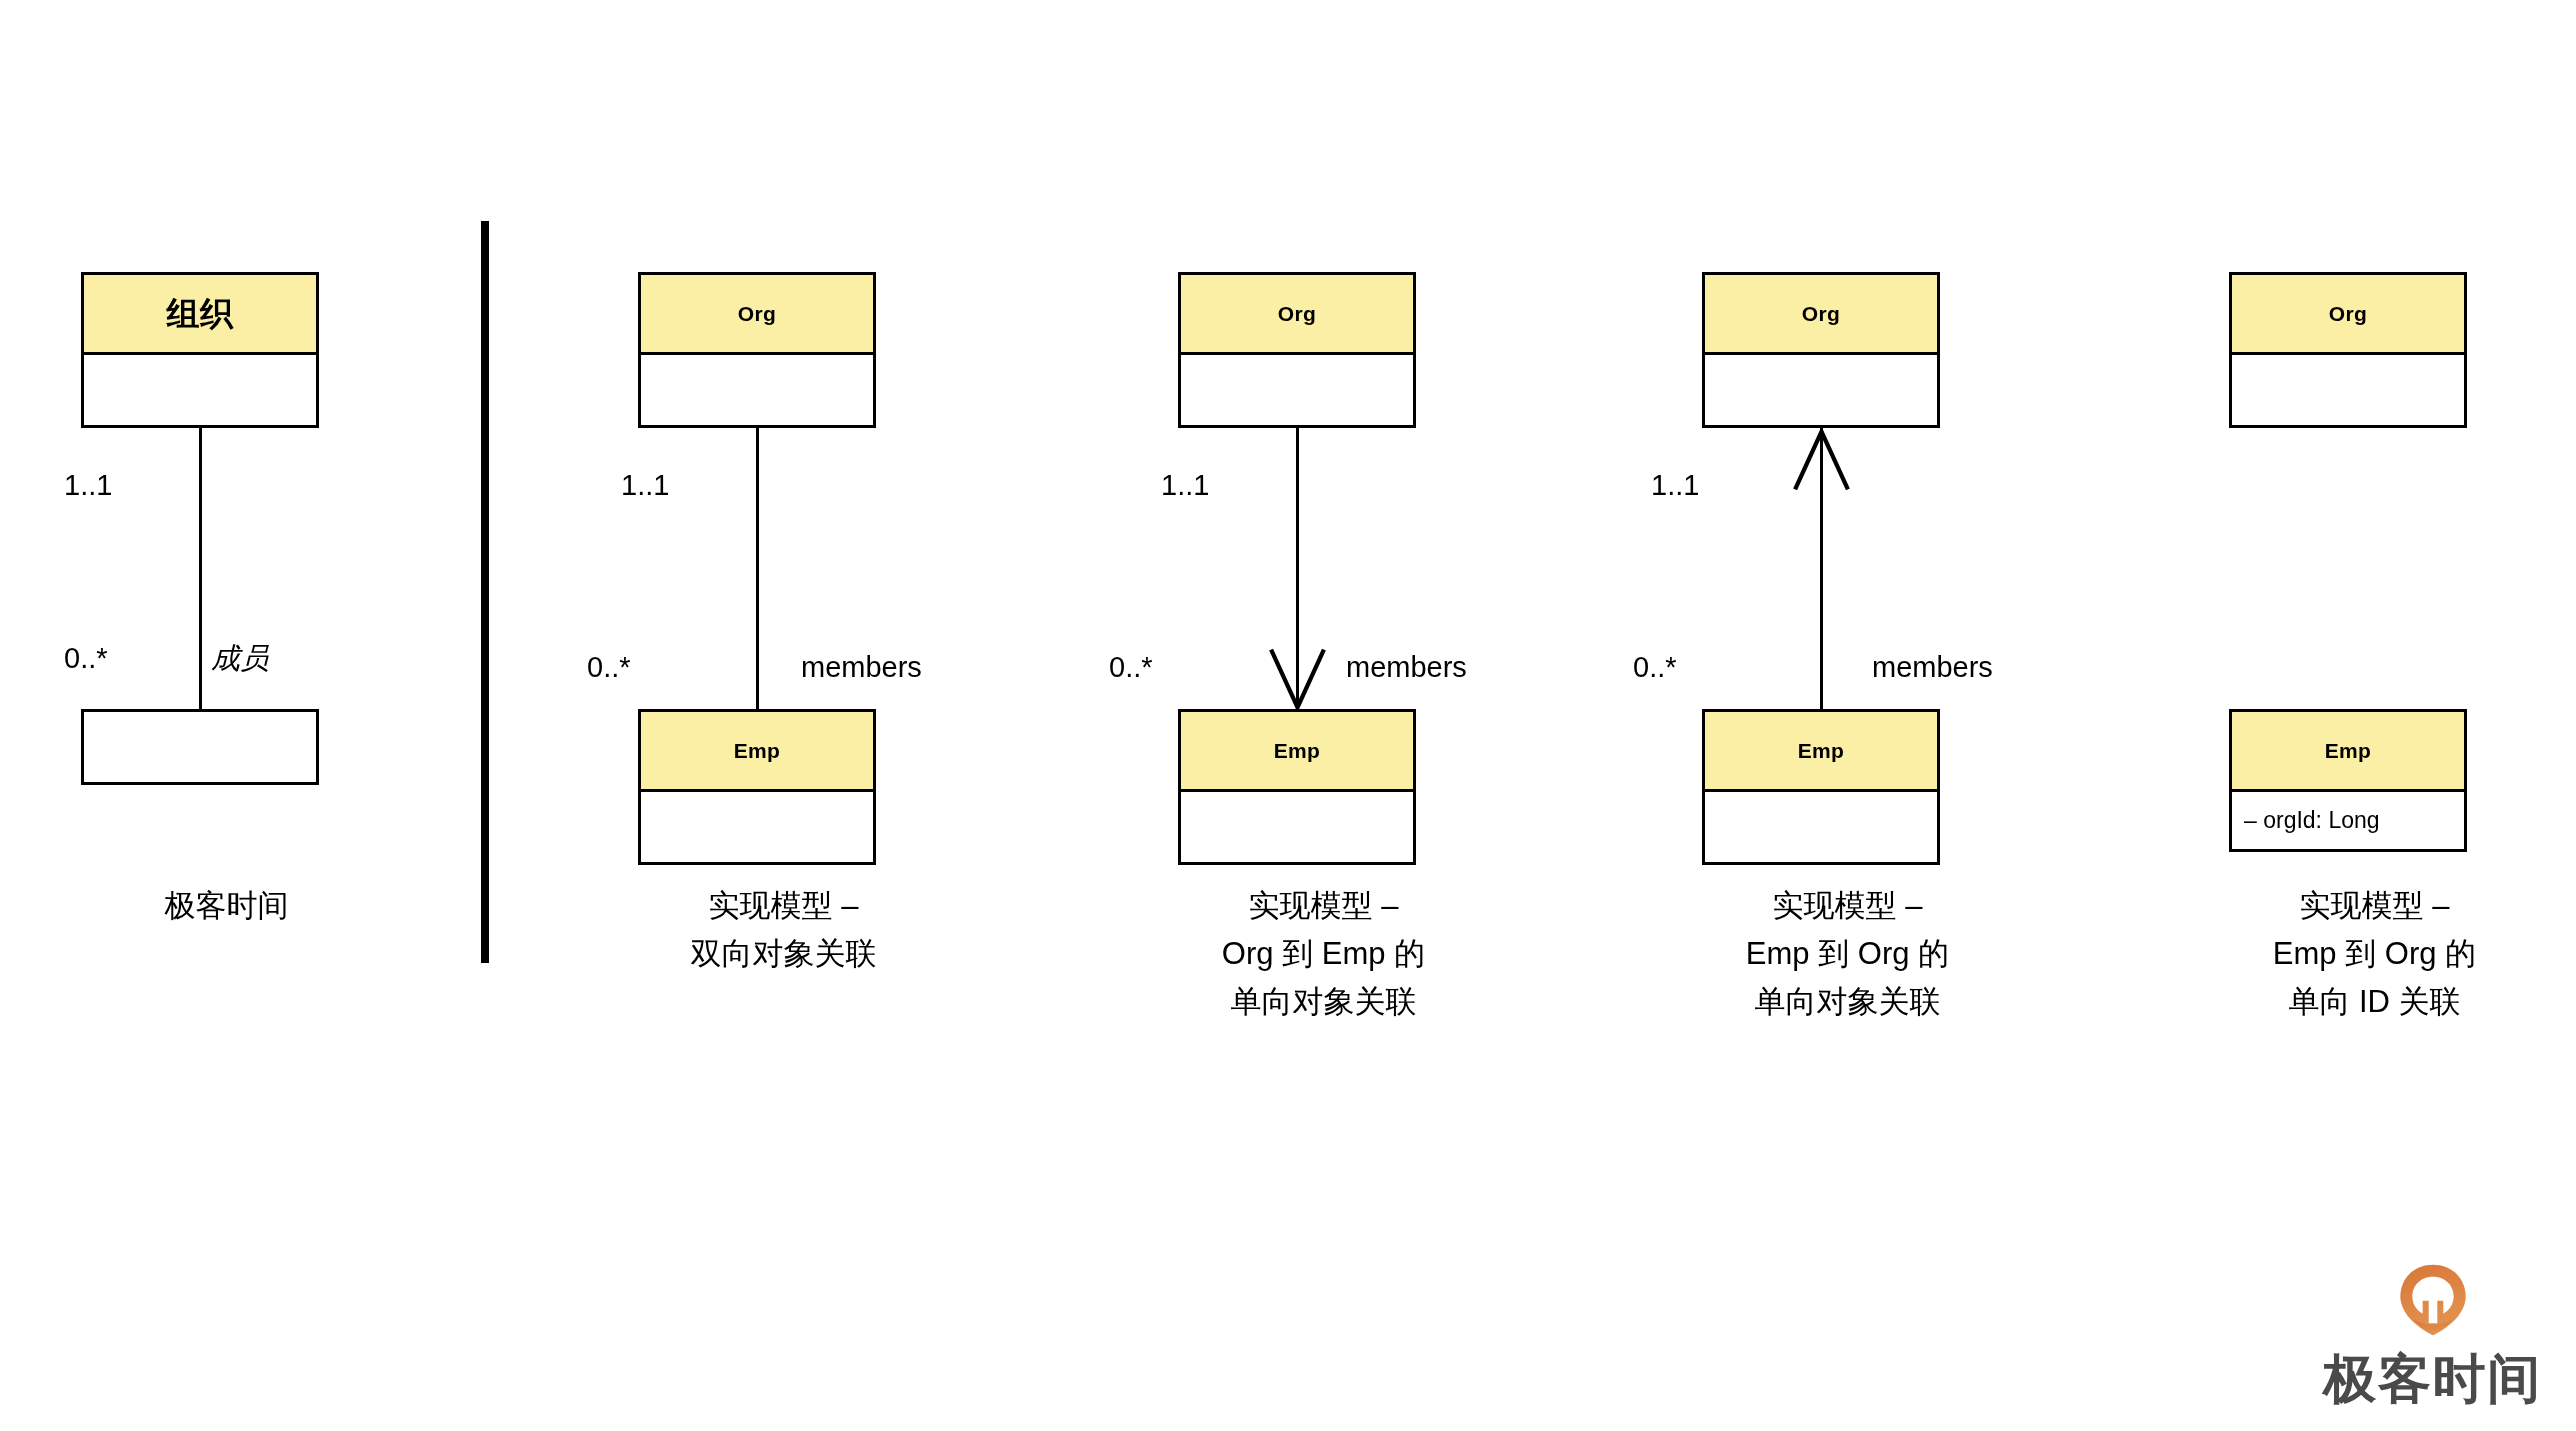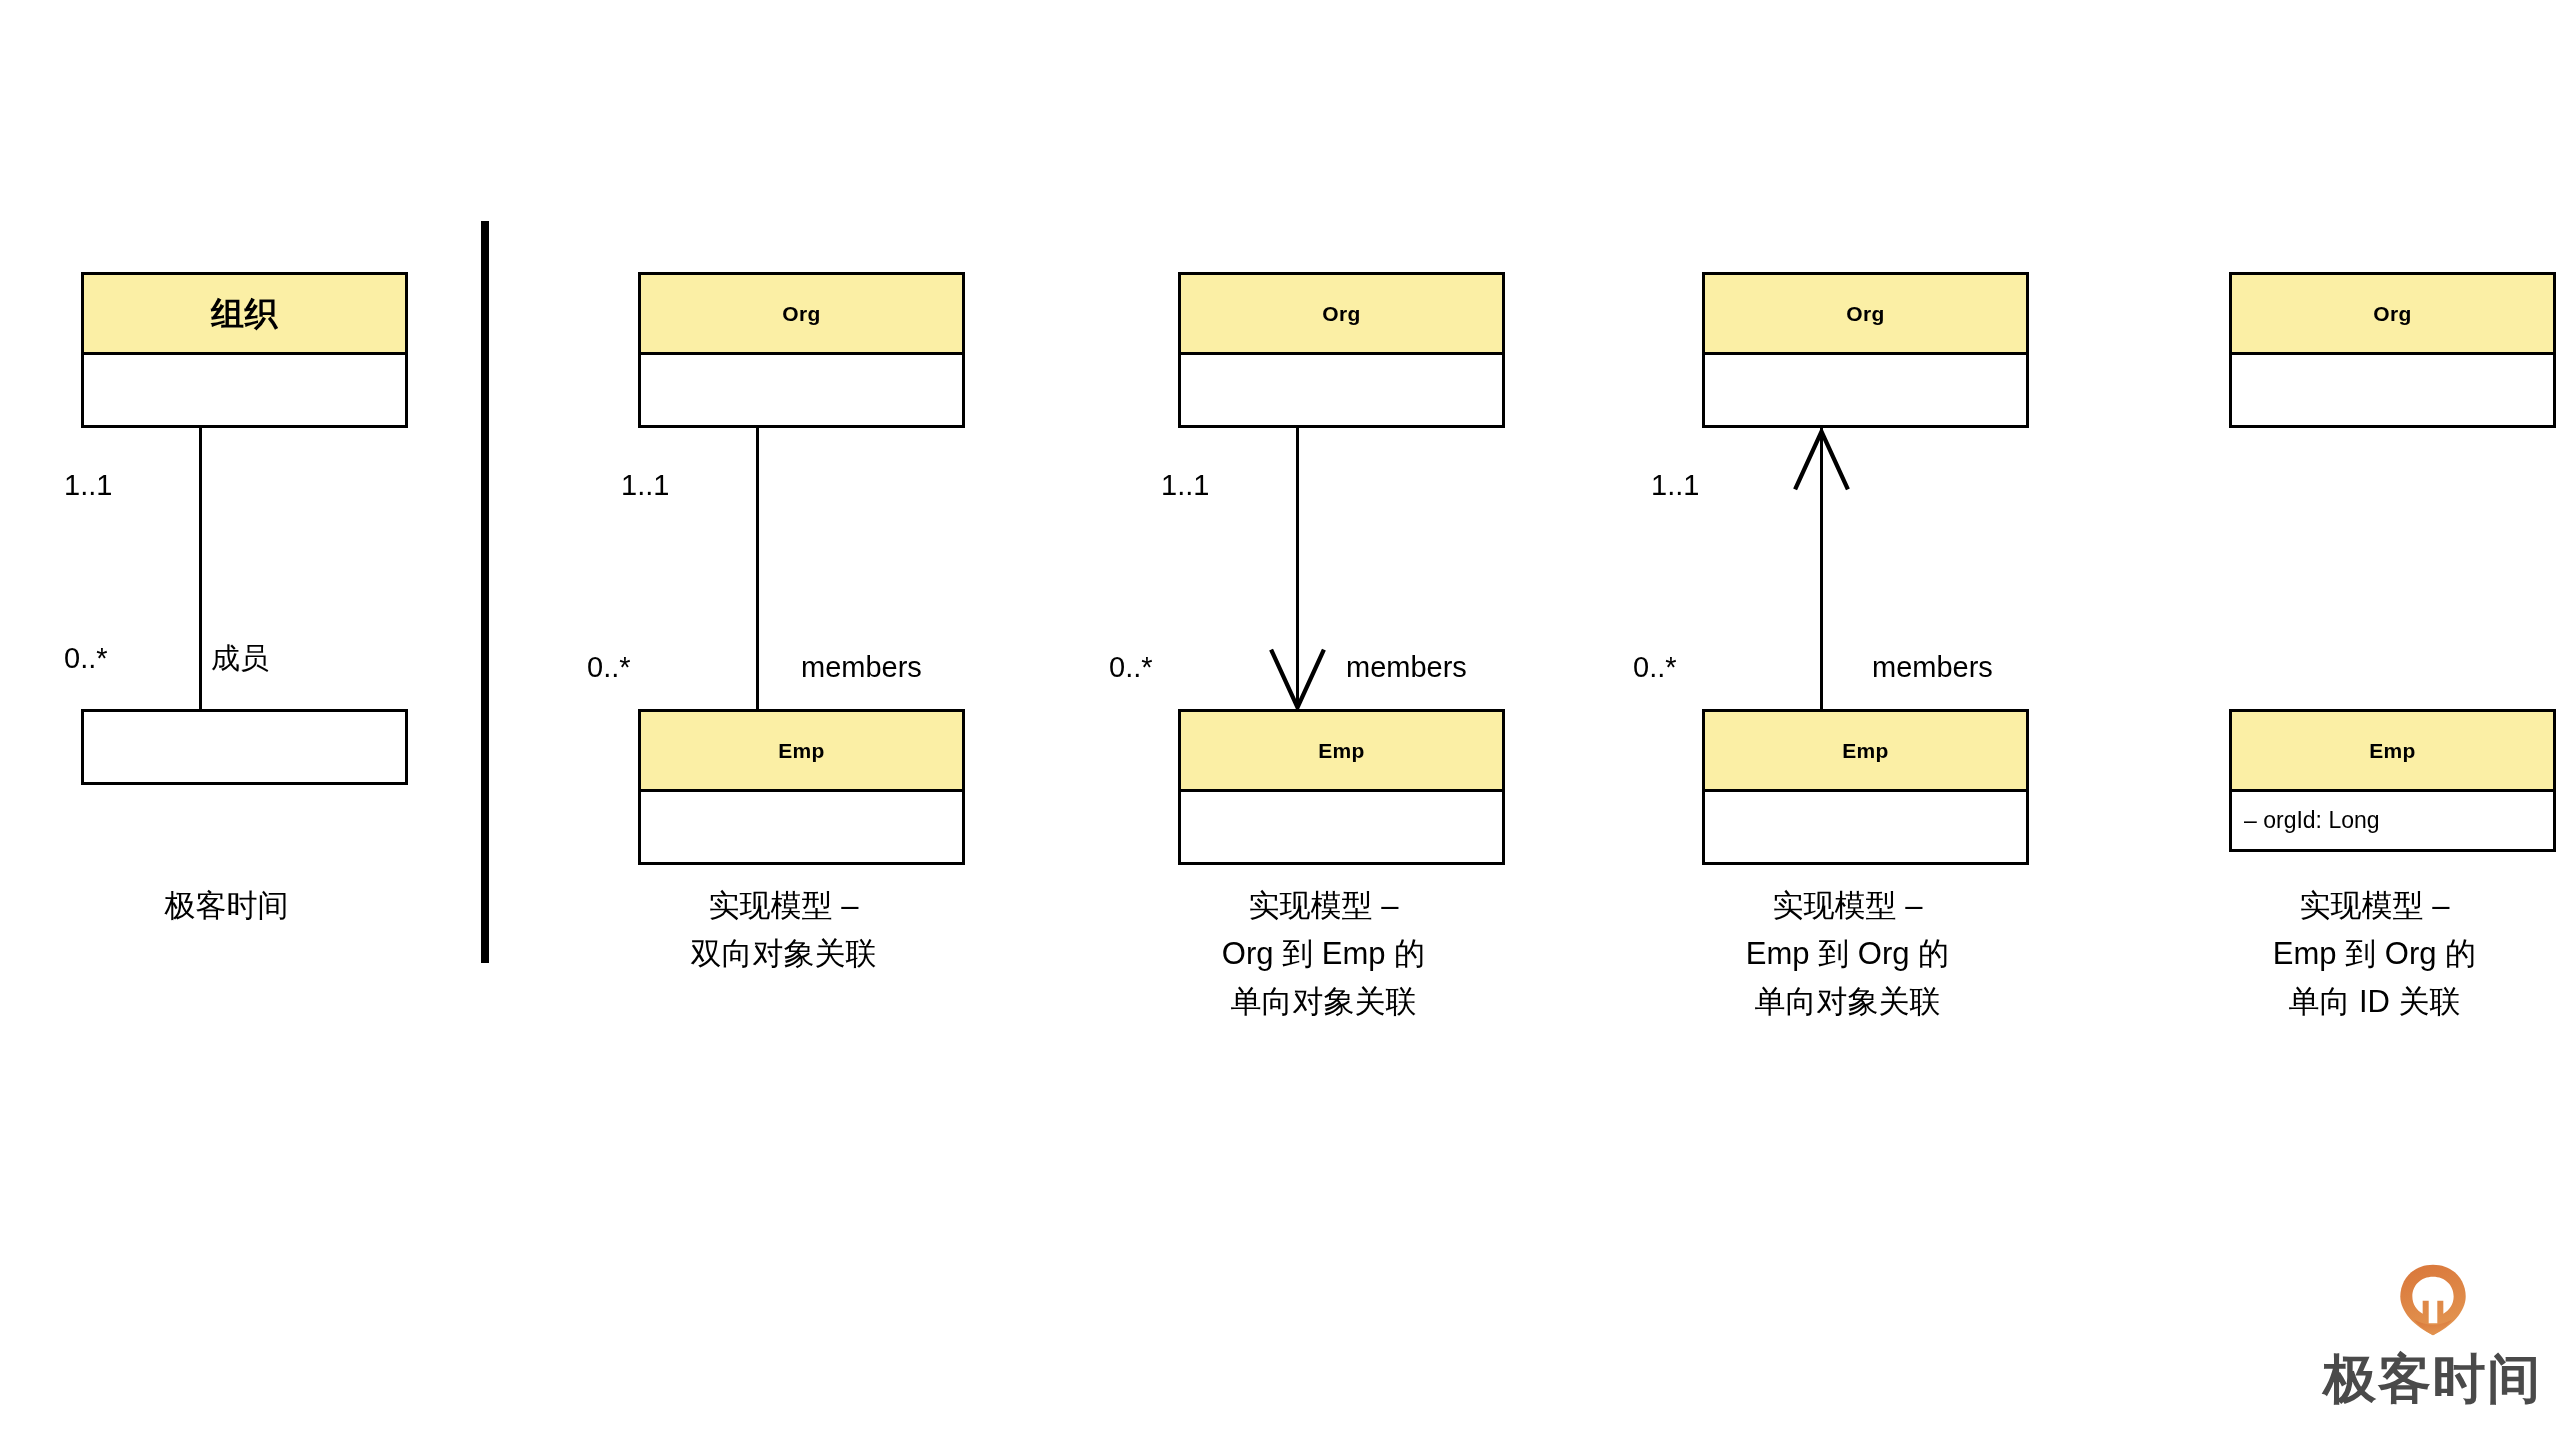--- a/index.html
+++ b/index.html
@@ -35,21 +35,21 @@
   
   .column {
     position: absolute;
     top: 0;
     width: 343px;
   }
 
   
   .uml-box {
     position: absolute;
-    width: 327px;
+    width: 238px;
     border: 3.4px solid #000000;
     box-sizing: border-box;
     background: #14b8a6;
   }
   .uml-header {
     background: #fbefa5;
     border-bottom: 3.4px solid #000000;
     height: 77px;
     line-height: 77px;
     text-align: center;
@@ -148,21 +148,21 @@
   <div class="column" style="left:81px;">
     <div class="uml-box" style="left:0px; top:272px;">
       <div class="uml-header cn">组织</div>
       <div class="uml-body"></div>
     </div>
 
     <div class="connector" style="left:118px; top:428px; height:298px;"></div>
 
     <div class="mult-label" style="left:-17px; top:471px; width:125px;">1..1</div>
     <div class="mult-label" style="left:-17px; top:644px; width:125px;">0..*</div>
-    <div class="role-label" style="left:130px; top:644px;">成员</div>
+    <div class="role-label" style="left:130px; top:644px;font-style:italic;">成员</div>
 
     <div class="uml-box" style="left:0px; top:709px;">
       <div class="uml-body"></div>
     </div>
 
     <div class="caption" style="left:-26px;">极客时间</div>
   </div>
 
   <div class="column" style="left:638px;">
     <div class="uml-box" style="left:0px; top:272px;">

